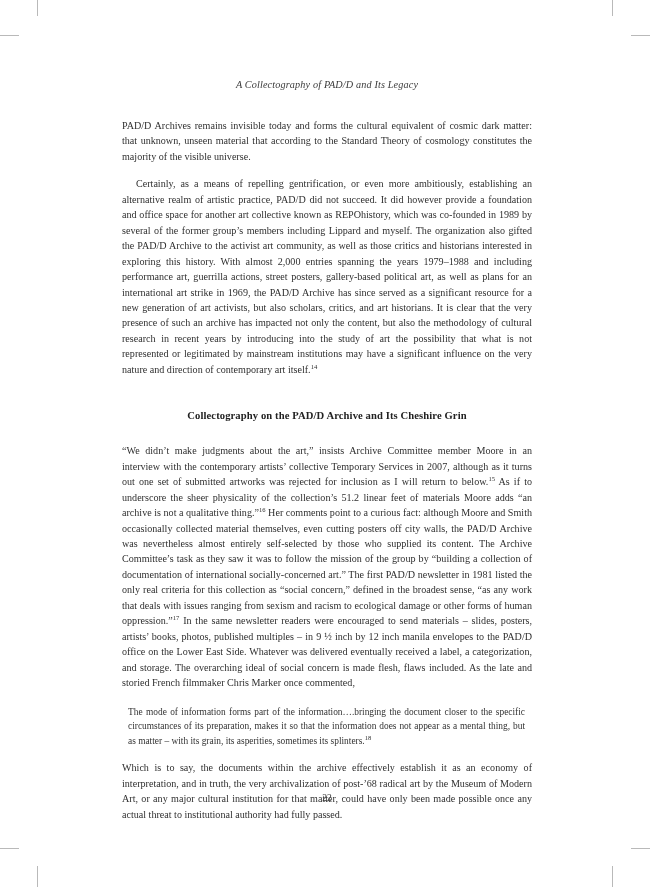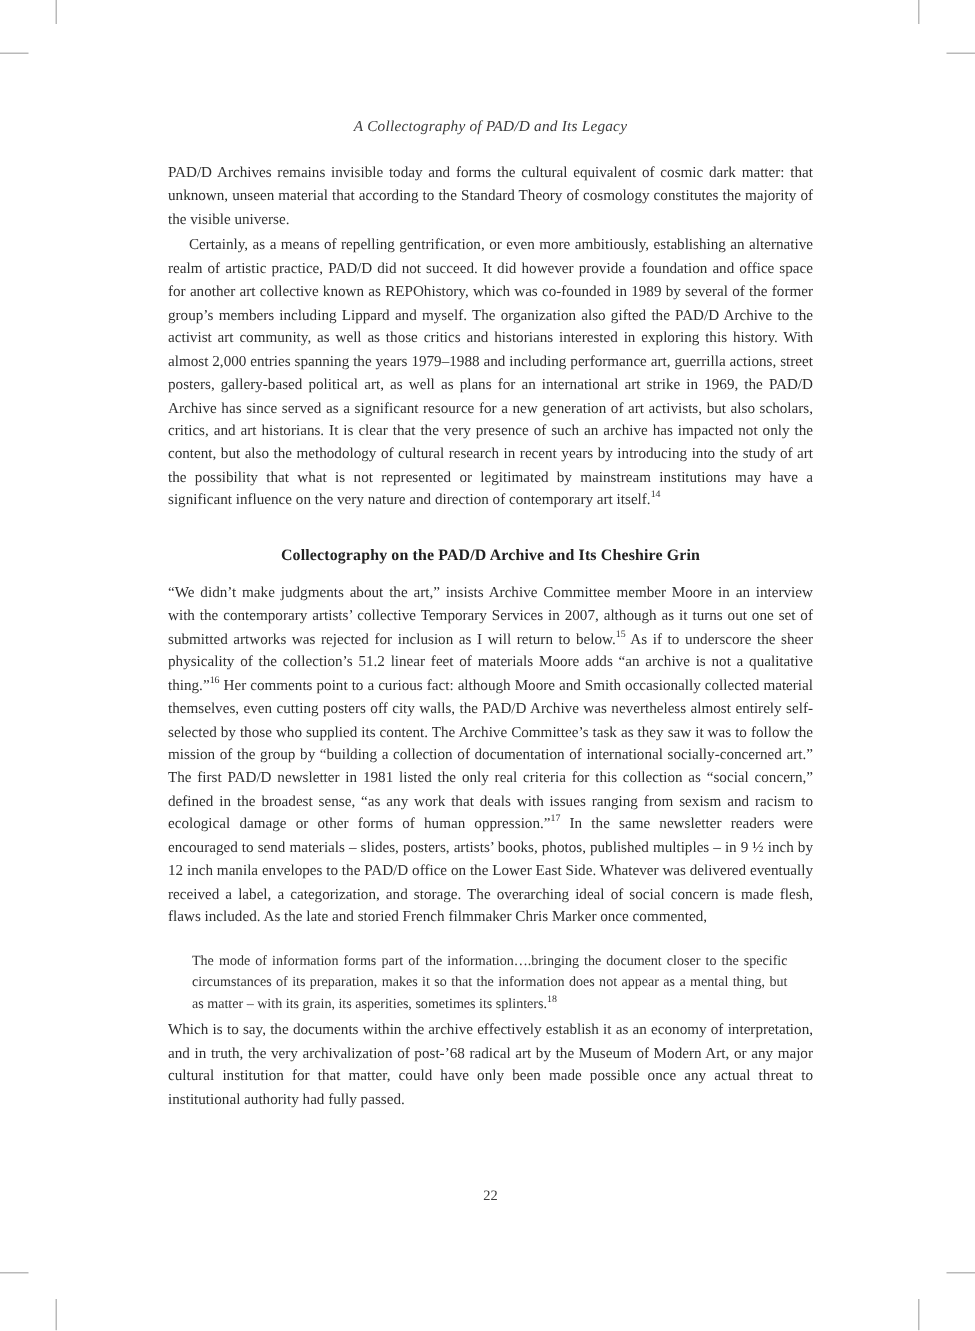--- a/index.html
+++ b/index.html
@@ -55,21 +55,21 @@
   }
 
   .body-flow {
     position: absolute;
     top: 106px;
     left: 0;
     width: 434px;
   }
 
   p.para {
-    margin: 2px;
+    margin: 12px;
     text-align: justify;
     text-justify: inter-word;
     font-size: 10.1px;
     line-height: 15.45px;
     color: #2f2f2f;
     hyphens: manual;
   }
   p.para.indent { text-indent: 14px; }
   p.para + p.para { margin-top: 0; }
 

